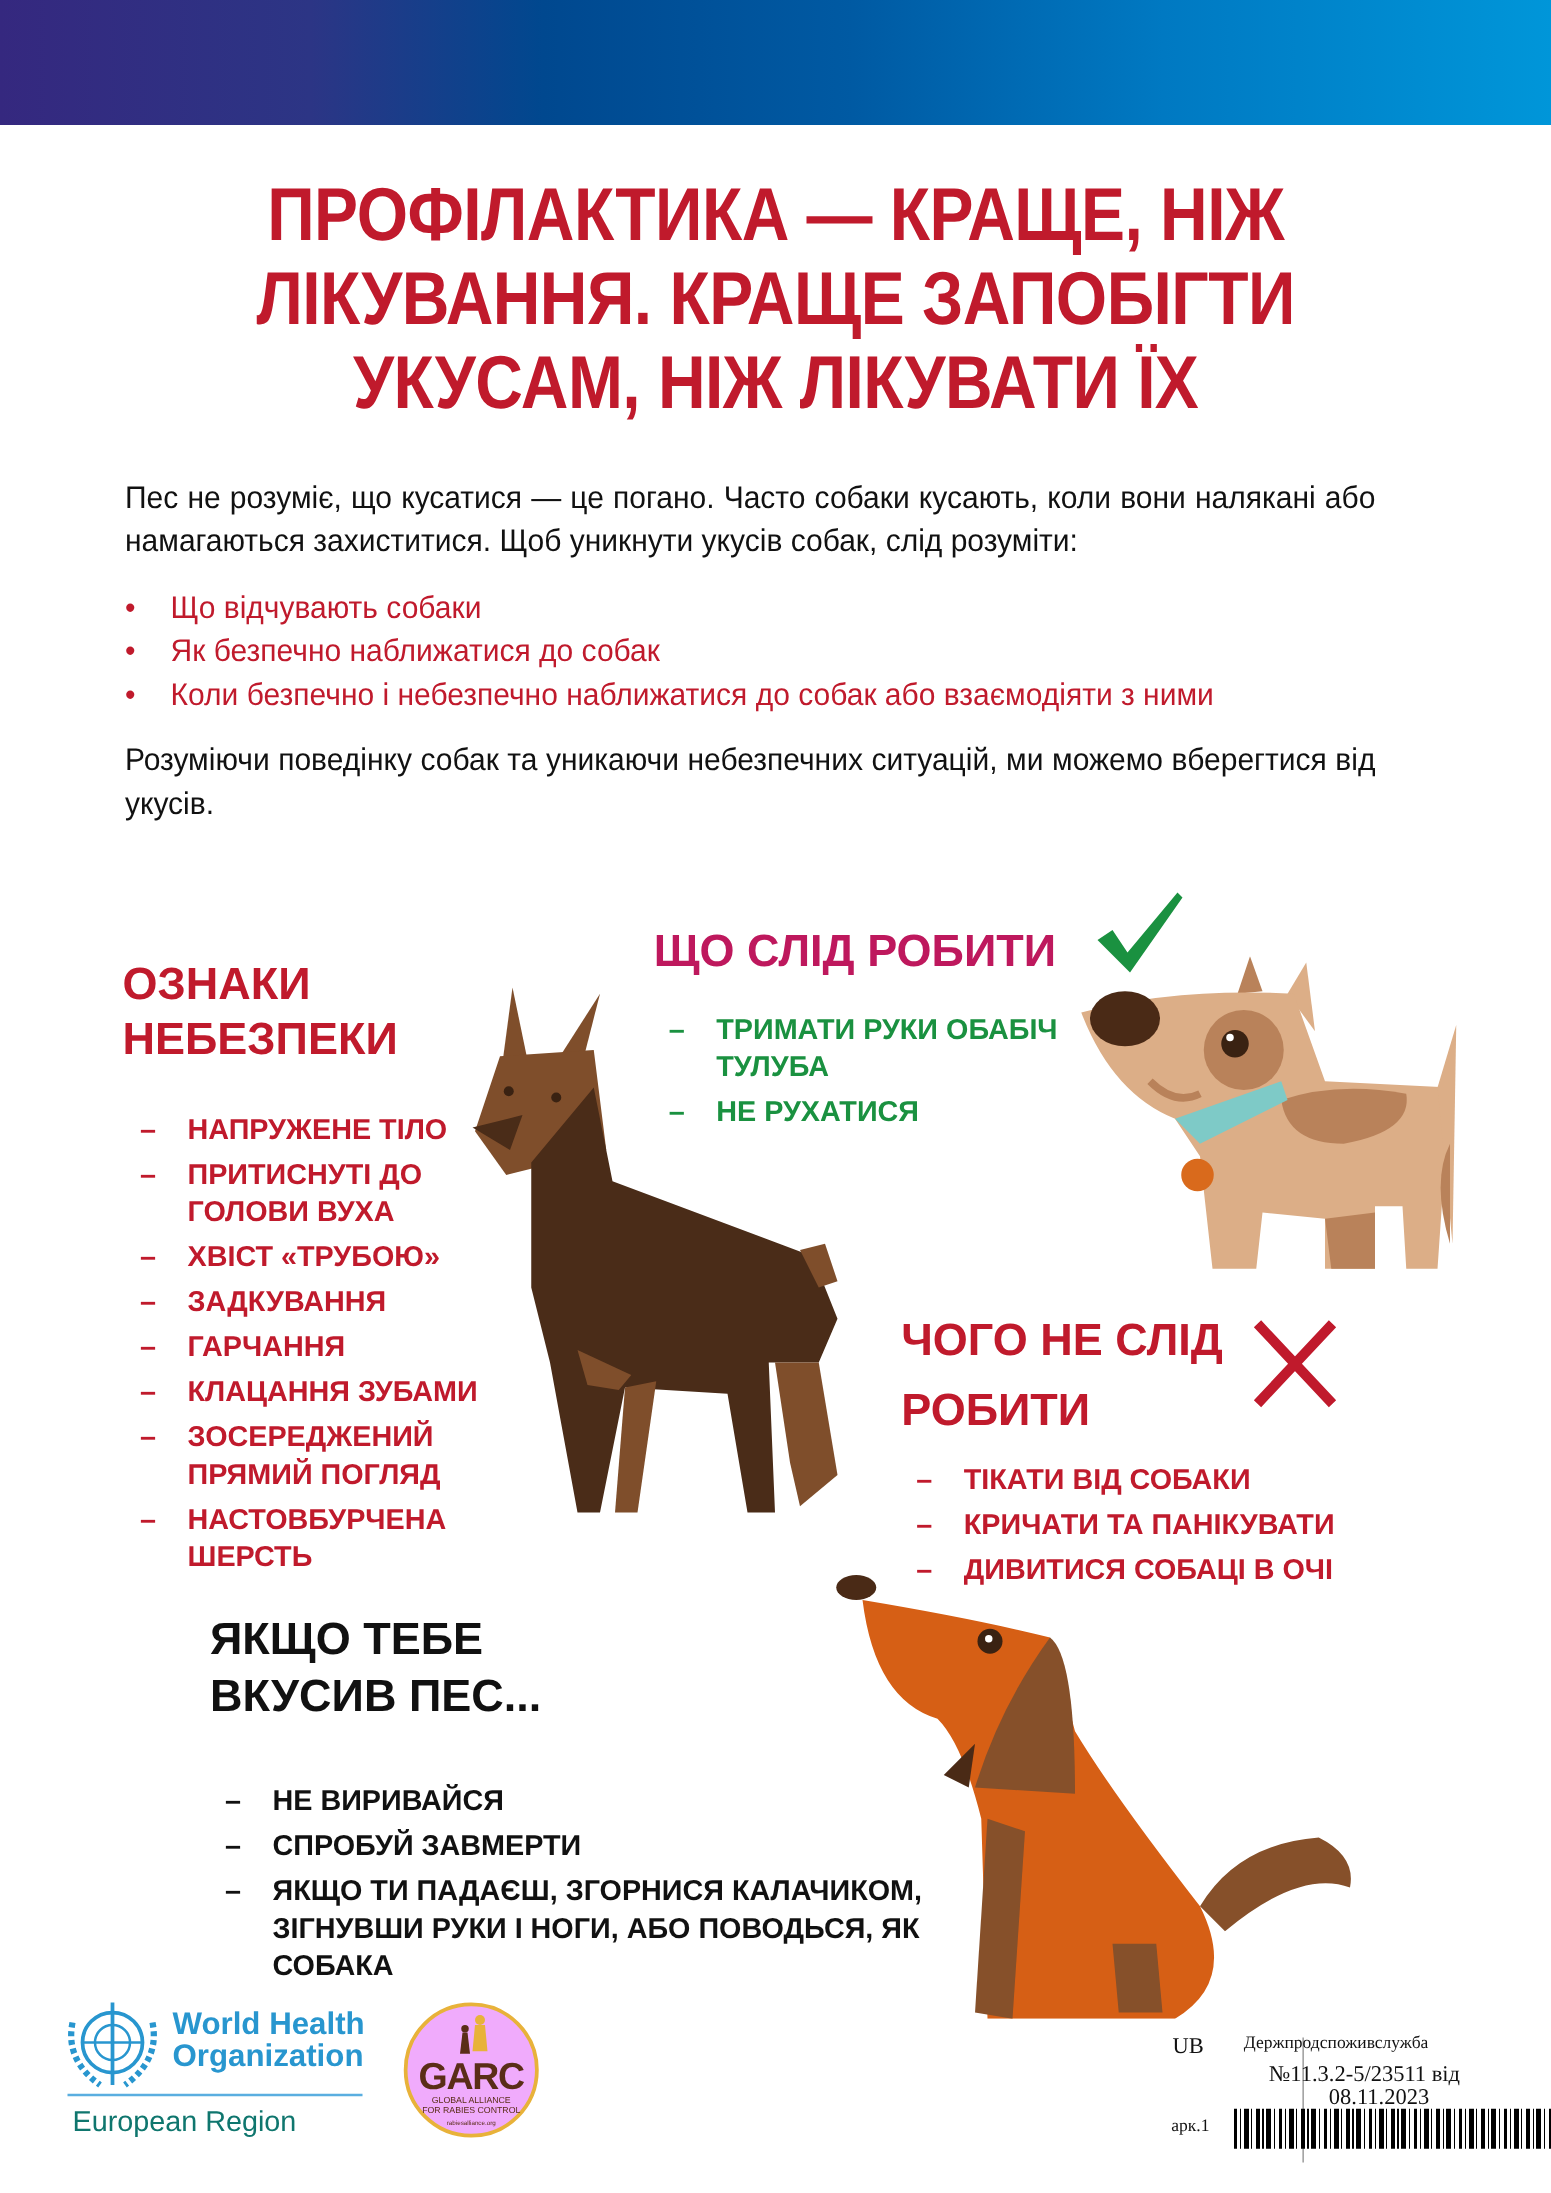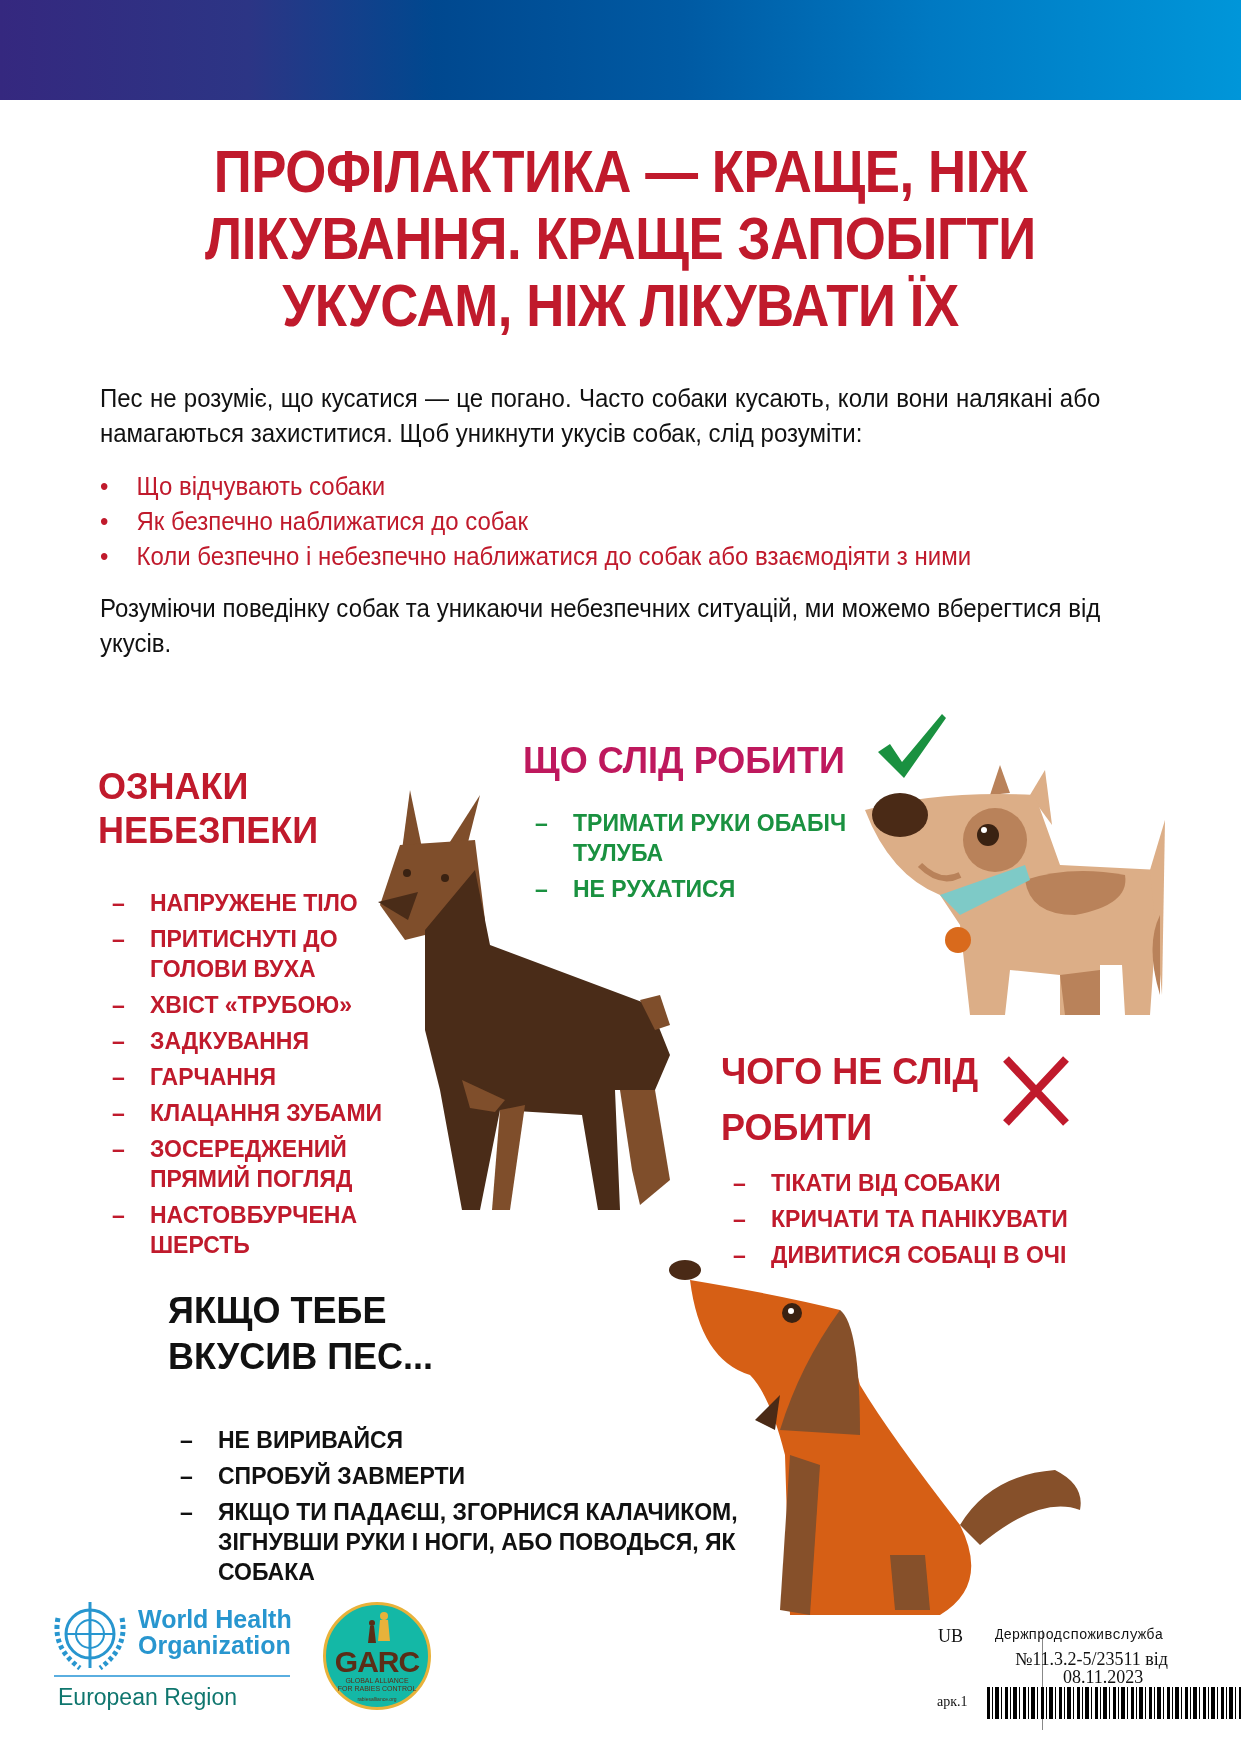--- a/index.html
+++ b/index.html
@@ -43,28 +43,28 @@
   .bite-list li { margin-bottom:6px; }
 
   .icon { position:absolute; }
   .dog { position:absolute; }
 
   .who { position:absolute; left:50px; top:1598px; width:240px; height:120px; }
   .who-text { position:absolute; left:88px; top:8px; color:#2896cf; font-weight:bold; font-size:25px; line-height:26px; white-space:nowrap; }
   .who-line { position:absolute; left:4px; top:77px; width:236px; height:2px; background:#5aaee0; }
   .who-region { position:absolute; left:8px; top:86px; color:#0f766e; font-size:23px; white-space:nowrap; }
   .garc { position:absolute; left:323px; top:1602px; width:108px; height:108px; border-radius:50%;
-          border:3px solid #e8b23a; background:#14b8a6; box-sizing:border-box; text-align:center; }
+          border:3px solid #e8b23a; background:#f0abfc; box-sizing:border-box; text-align:center; }
   .garc-name { position:absolute; left:0; right:0; top:40px; font-weight:bold; font-size:30px; color:#5a2d17; letter-spacing:-1px; }
   .garc-sub { position:absolute; left:0; right:0; top:72px; font-size:7px; line-height:8px; color:#5a2d17; }
   .garc-url { position:absolute; left:0; right:0; top:91px; font-size:5px; color:#5a2d17; }
 
   .stamp { position:absolute; left:930px; top:1624px; width:311px; height:110px; font-family:"Liberation Serif", serif; color:#111; }
   .stamp-ub { position:absolute; left:8px; top:2px; font-size:18px; }
-  .stamp-org { position:absolute; left:65px; top:3px; font-size:14px; white-space:nowrap;font-family:Liberation Mono, monospace; }
+  .stamp-org { position:absolute; left:65px; top:3px; font-size:14px; white-space:nowrap; }
   .stamp-no { position:absolute; left:85px; top:25px; font-size:18px; white-space:nowrap; }
   .stamp-date { position:absolute; left:133px; top:43px; font-size:18px; }
   .stamp-ark { position:absolute; left:7px; top:70px; font-size:14px; }
   .stamp-vline { position:absolute; left:112px; top:6px; width:1px; height:100px; background:#888; }
   .barcode { position:absolute; left:57px; top:63px; width:254px; height:32px;
              background:repeating-linear-gradient(90deg,#000 0 3px,#fff 3px 5px,#000 5px 6px,#fff 6px 8px,#000 8px 12px,#fff 12px 14px,#000 14px 15px,#fff 15px 18px); }
 </style>
 </head>
 <body>
 

